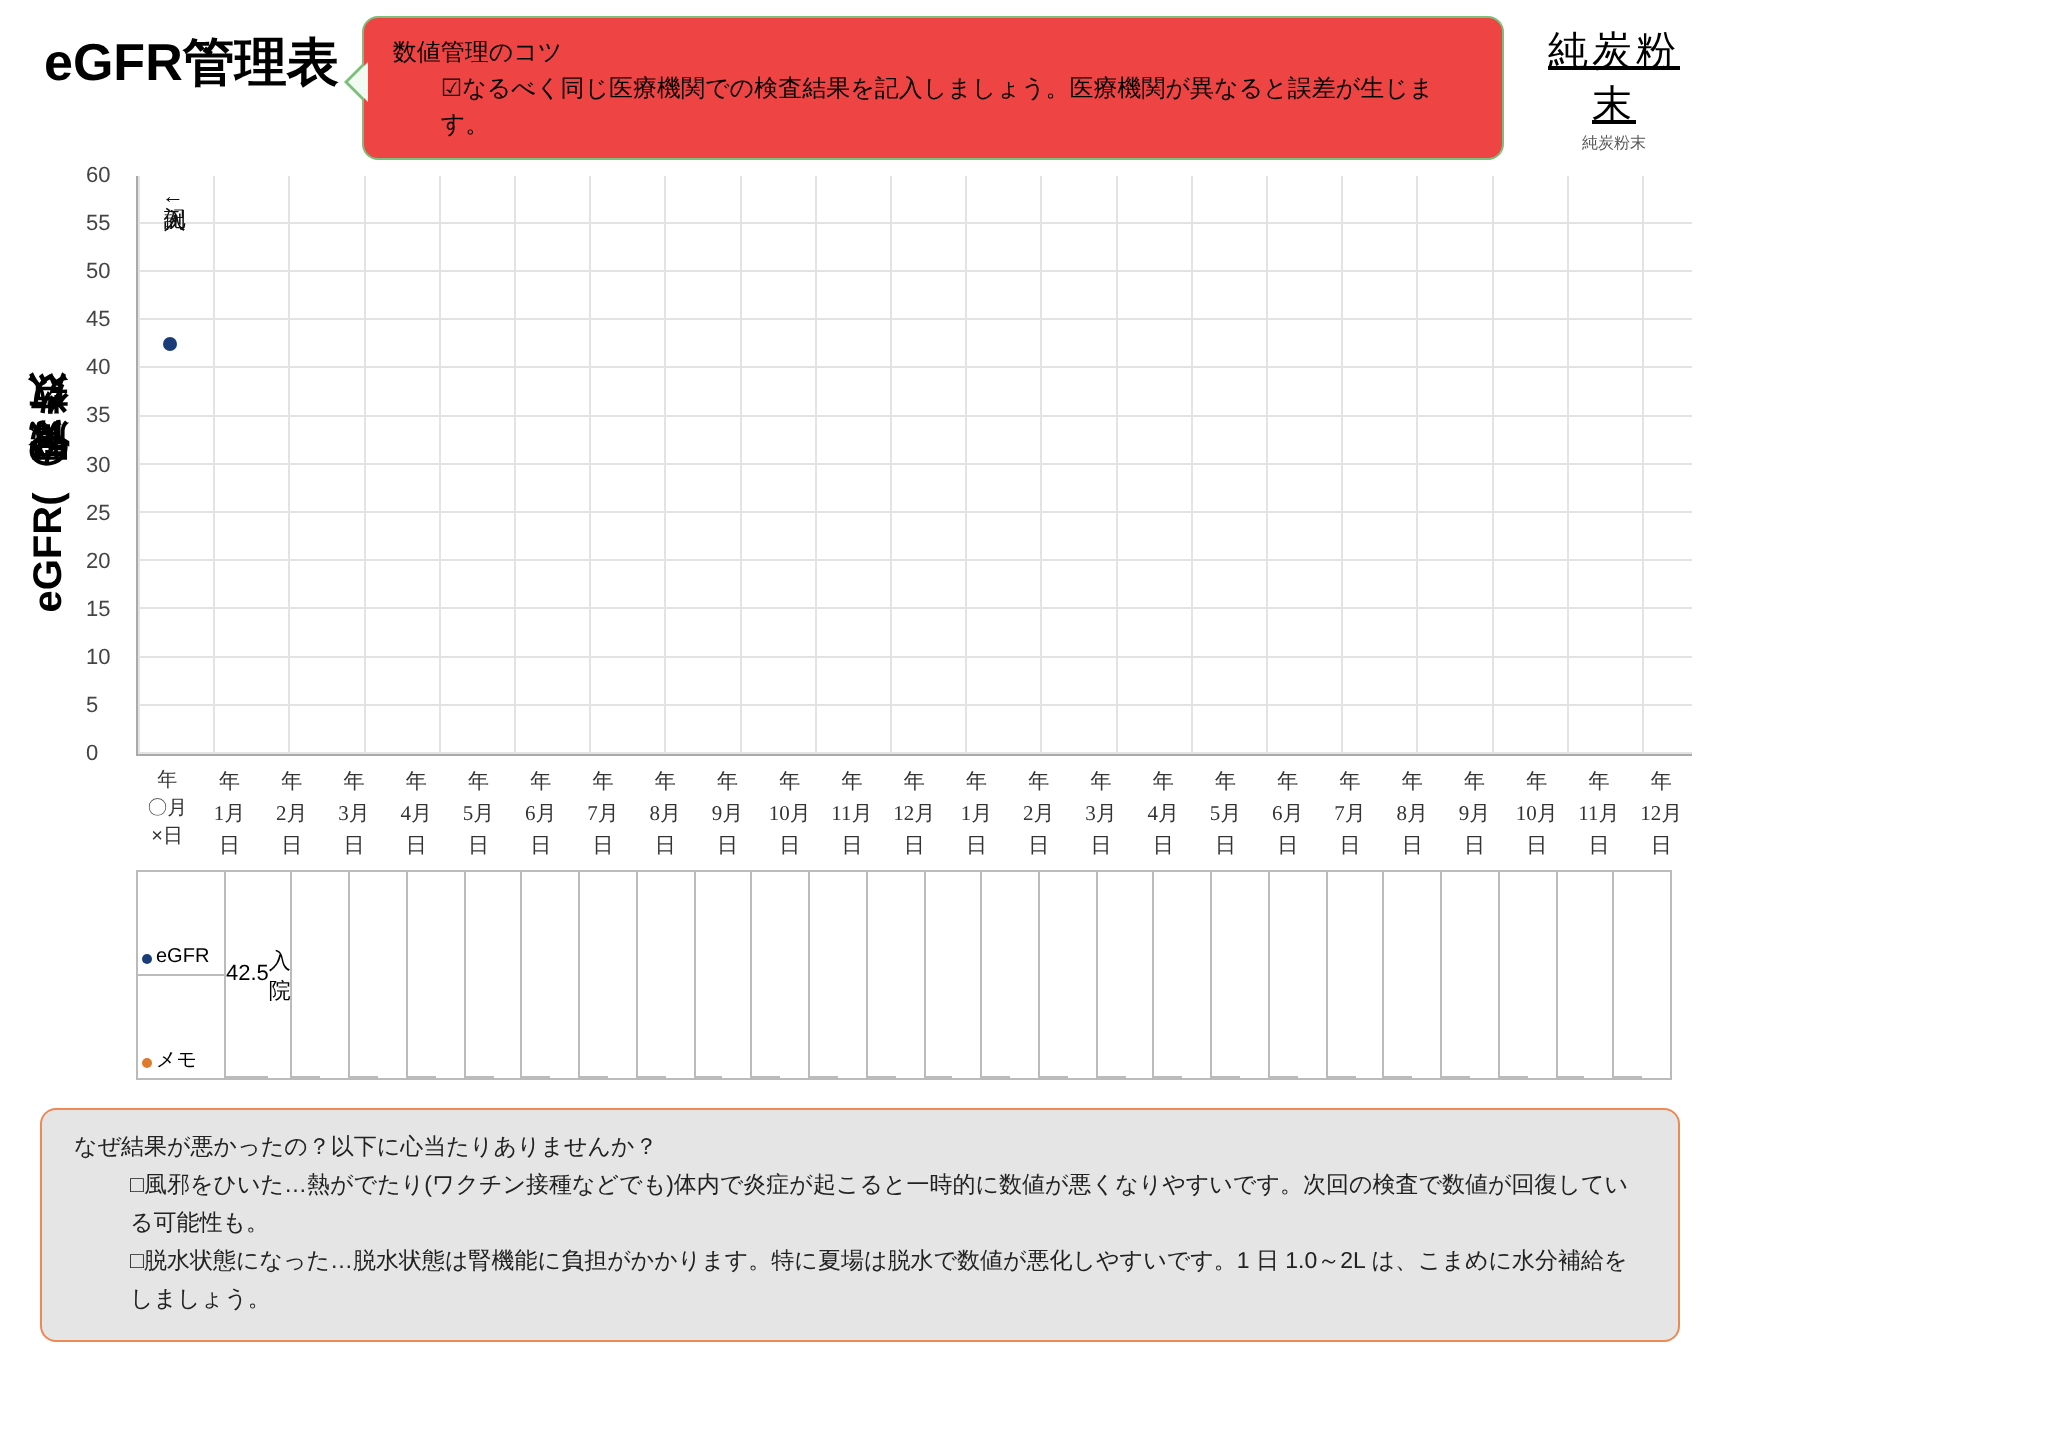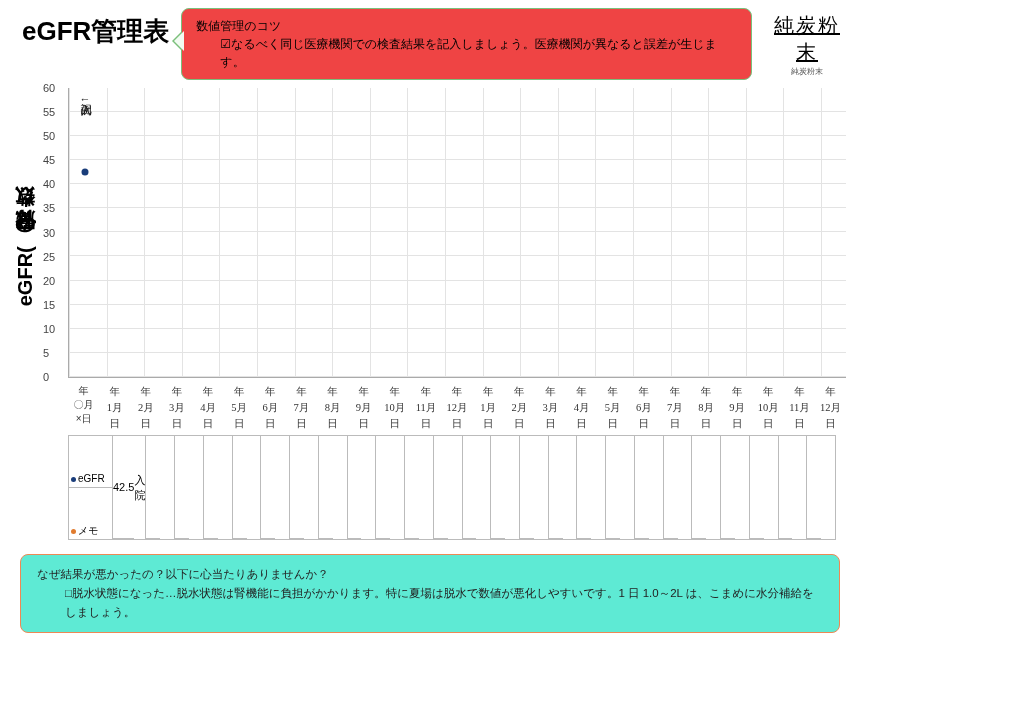--- a/index.html
+++ b/index.html
@@ -63,21 +63,21 @@
   .d-orange { background: #e07b2e; }
   .td-row { flex: 1; display: flex; }
   .td {
     flex: 1; border-right: 1px solid #bbb; font-size: 11px; text-align: center;
     display: flex; flex-direction: row;
   }
   .td .cell { flex: 1; display: flex; align-items: center; justify-content: center; padding: 5px 0; }
   .td .cell:first-child { border-bottom: 1px solid #bbb; }
 
   .notes {
-    margin: 14px 10px 0; border: 1px solid #e85; border-radius: 8px; background: #5eead4;
+    margin: 14px 10px 0; border: 1px solid #e85; border-radius: 8px; background: #e5e5e5;
     padding: 10px 16px; font-size: 11.5px; line-height: 1.65; color: #222;
   }
   .notes .nl { display: block; }
   .notes .nl.indent { padding-left: 28px; }
 </style>
 </head>
 <body>
 
 <div class="page">
 
@@ -357,16 +357,17 @@
         </div>
       <div class="td">
           <div class="cell"></div>
           <div class="cell"></div>
         </div>
     </div>
   </div>
 
   <div class="notes">
     <span class="nl">なぜ結果が悪かったの？以下に心当たりありませんか？</span>
+    <span class="nl indent">□風邪をひいた…熱がでたり(ワクチン接種などでも)体内で炎症が起こると一時的に数値が悪くなりやすいです。次回の検査で数値が回復している可能性も。</span>
     <span class="nl indent">□脱水状態になった…脱水状態は腎機能に負担がかかります。特に夏場は脱水で数値が悪化しやすいです。1 日 1.0～2L は、こまめに水分補給をしましょう。</span>
   </div>
 
 </div>
 
 </body></html>

